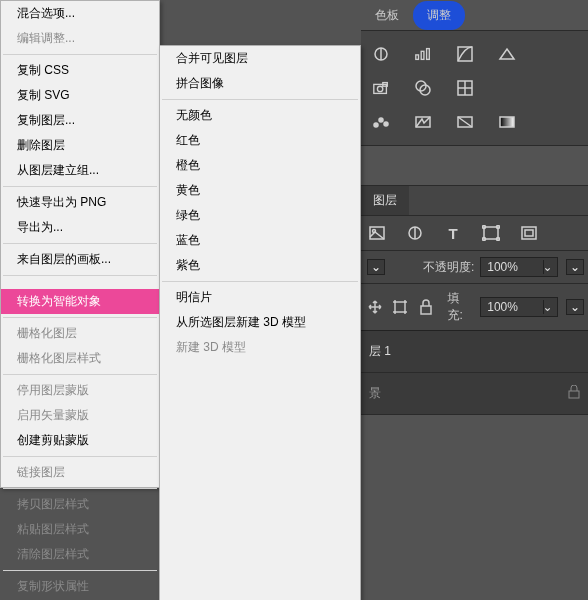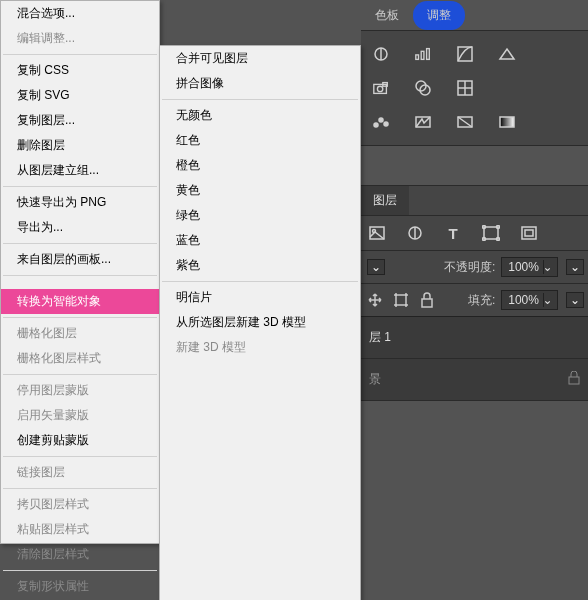--- a/index.html
+++ b/index.html
@@ -1,39 +1,39 @@
 <!DOCTYPE html>
 <html><head>
 <meta charset="utf-8">
 <style>
 *{box-sizing:border-box;margin:0;padding:0;font-family:"Microsoft YaHei",sans-serif;font-size:12px;}
 body{width:588px;height:600px;background:#535353;overflow:hidden;position:relative;}
 .menu-col{position:absolute;top:0;background:#f0f0f0;border:1px solid #b0b0b0;box-shadow:2px 2px 4px rgba(0,0,0,.3);}
-.menu-col.left{left:0;width:160px;height:544px;}
+.menu-col.left{left:0;width:160px;height:488px;}
 .menu-col.right{left:159px;width:202px;height:600px;margin-top:45px;}
 .menu-item{padding:4px 16px;color:#000;cursor:default;}
 .menu-item.hl{background:#ec4899;color:#fff;margin-top:13px;}
 .menu-item.dis{color:#8a8a8a;}
 .menu-sep{height:1px;background:#d0d0d0;margin:3px 2px;}
 .ps-area{position:absolute;left:361px;top:0;right:0;height:600px;background:#535353;color:#ccc;}
 .top-tabs{display:flex;height:30px;align-items:center;background:#535353;}
 .top-tab{padding:6px 14px;color:#ccc;border-radius:14px;}
 .top-tab.active{background:#1d4ed8;}
 .panel-dark{background:#454545;padding:6px 4px;border-top:1px solid #2a2a2a;}
 .icon-row{display:flex;gap:22px;align-items:center;padding:8px 6px;color:#e0e0e0;}
 .icon-row.wrap{flex-wrap:wrap;row-gap:18px;}
 .ico{width:20px;height:18px;display:flex;align-items:center;justify-content:center;font-size:16px;color:#d0d0d0;border:1px solid transparent;}
 .ico svg{stroke:#d0d0d0;fill:none;stroke-width:1.5;}
 .spacer{height:40px;background:#535353;border-top:1px solid #2a2a2a;}
 .layers-tabs{display:flex;height:30px;background:#454545;align-items:center;border-top:1px solid #2a2a2a;}
 .layers-tab{padding:6px 12px;color:#ddd;background:#3a3a3a;}
 .layers-toolbar{display:flex;gap:18px;align-items:center;padding:8px 6px;background:#454545;border-top:1px solid #2a2a2a;}
 .opts-row{display:flex;align-items:center;gap:6px;padding:6px 4px;background:#454545;border-top:1px solid #2a2a2a;}
 .opts-row .lbl{color:#ccc;}
-.pct{display:flex;align-items:center;background:#3a3a3a;border:1px solid #222;padding:2px 6px;color:#ddd;}
+.pct{display:flex;align-items:center;background:#3a3a3a;border:1px solid #222;padding:2px 6px;color:#ddd;gap:21px;}
 .pct .tri{width:8px;height:14px;margin-left:4px;border-left:1px solid #222;display:flex;align-items:center;justify-content:center;}
 .caret{margin-left:2px;color:#eee;border:1px solid #222;padding:0 3px;background:#3a3a3a;}
 .lock-row svg{stroke:#c8c8c8;}
 .layer-rows{background:#3a3a3a;border-top:1px solid #222;}
 .layer-row{display:flex;align-items:center;gap:10px;padding:12px 8px;color:#ddd;border-bottom:1px solid #2a2a2a;}
 .layer-row.bg{color:#999;}
 .lock-end{margin-left:auto;}
 </style>
 </head>
 <body>

